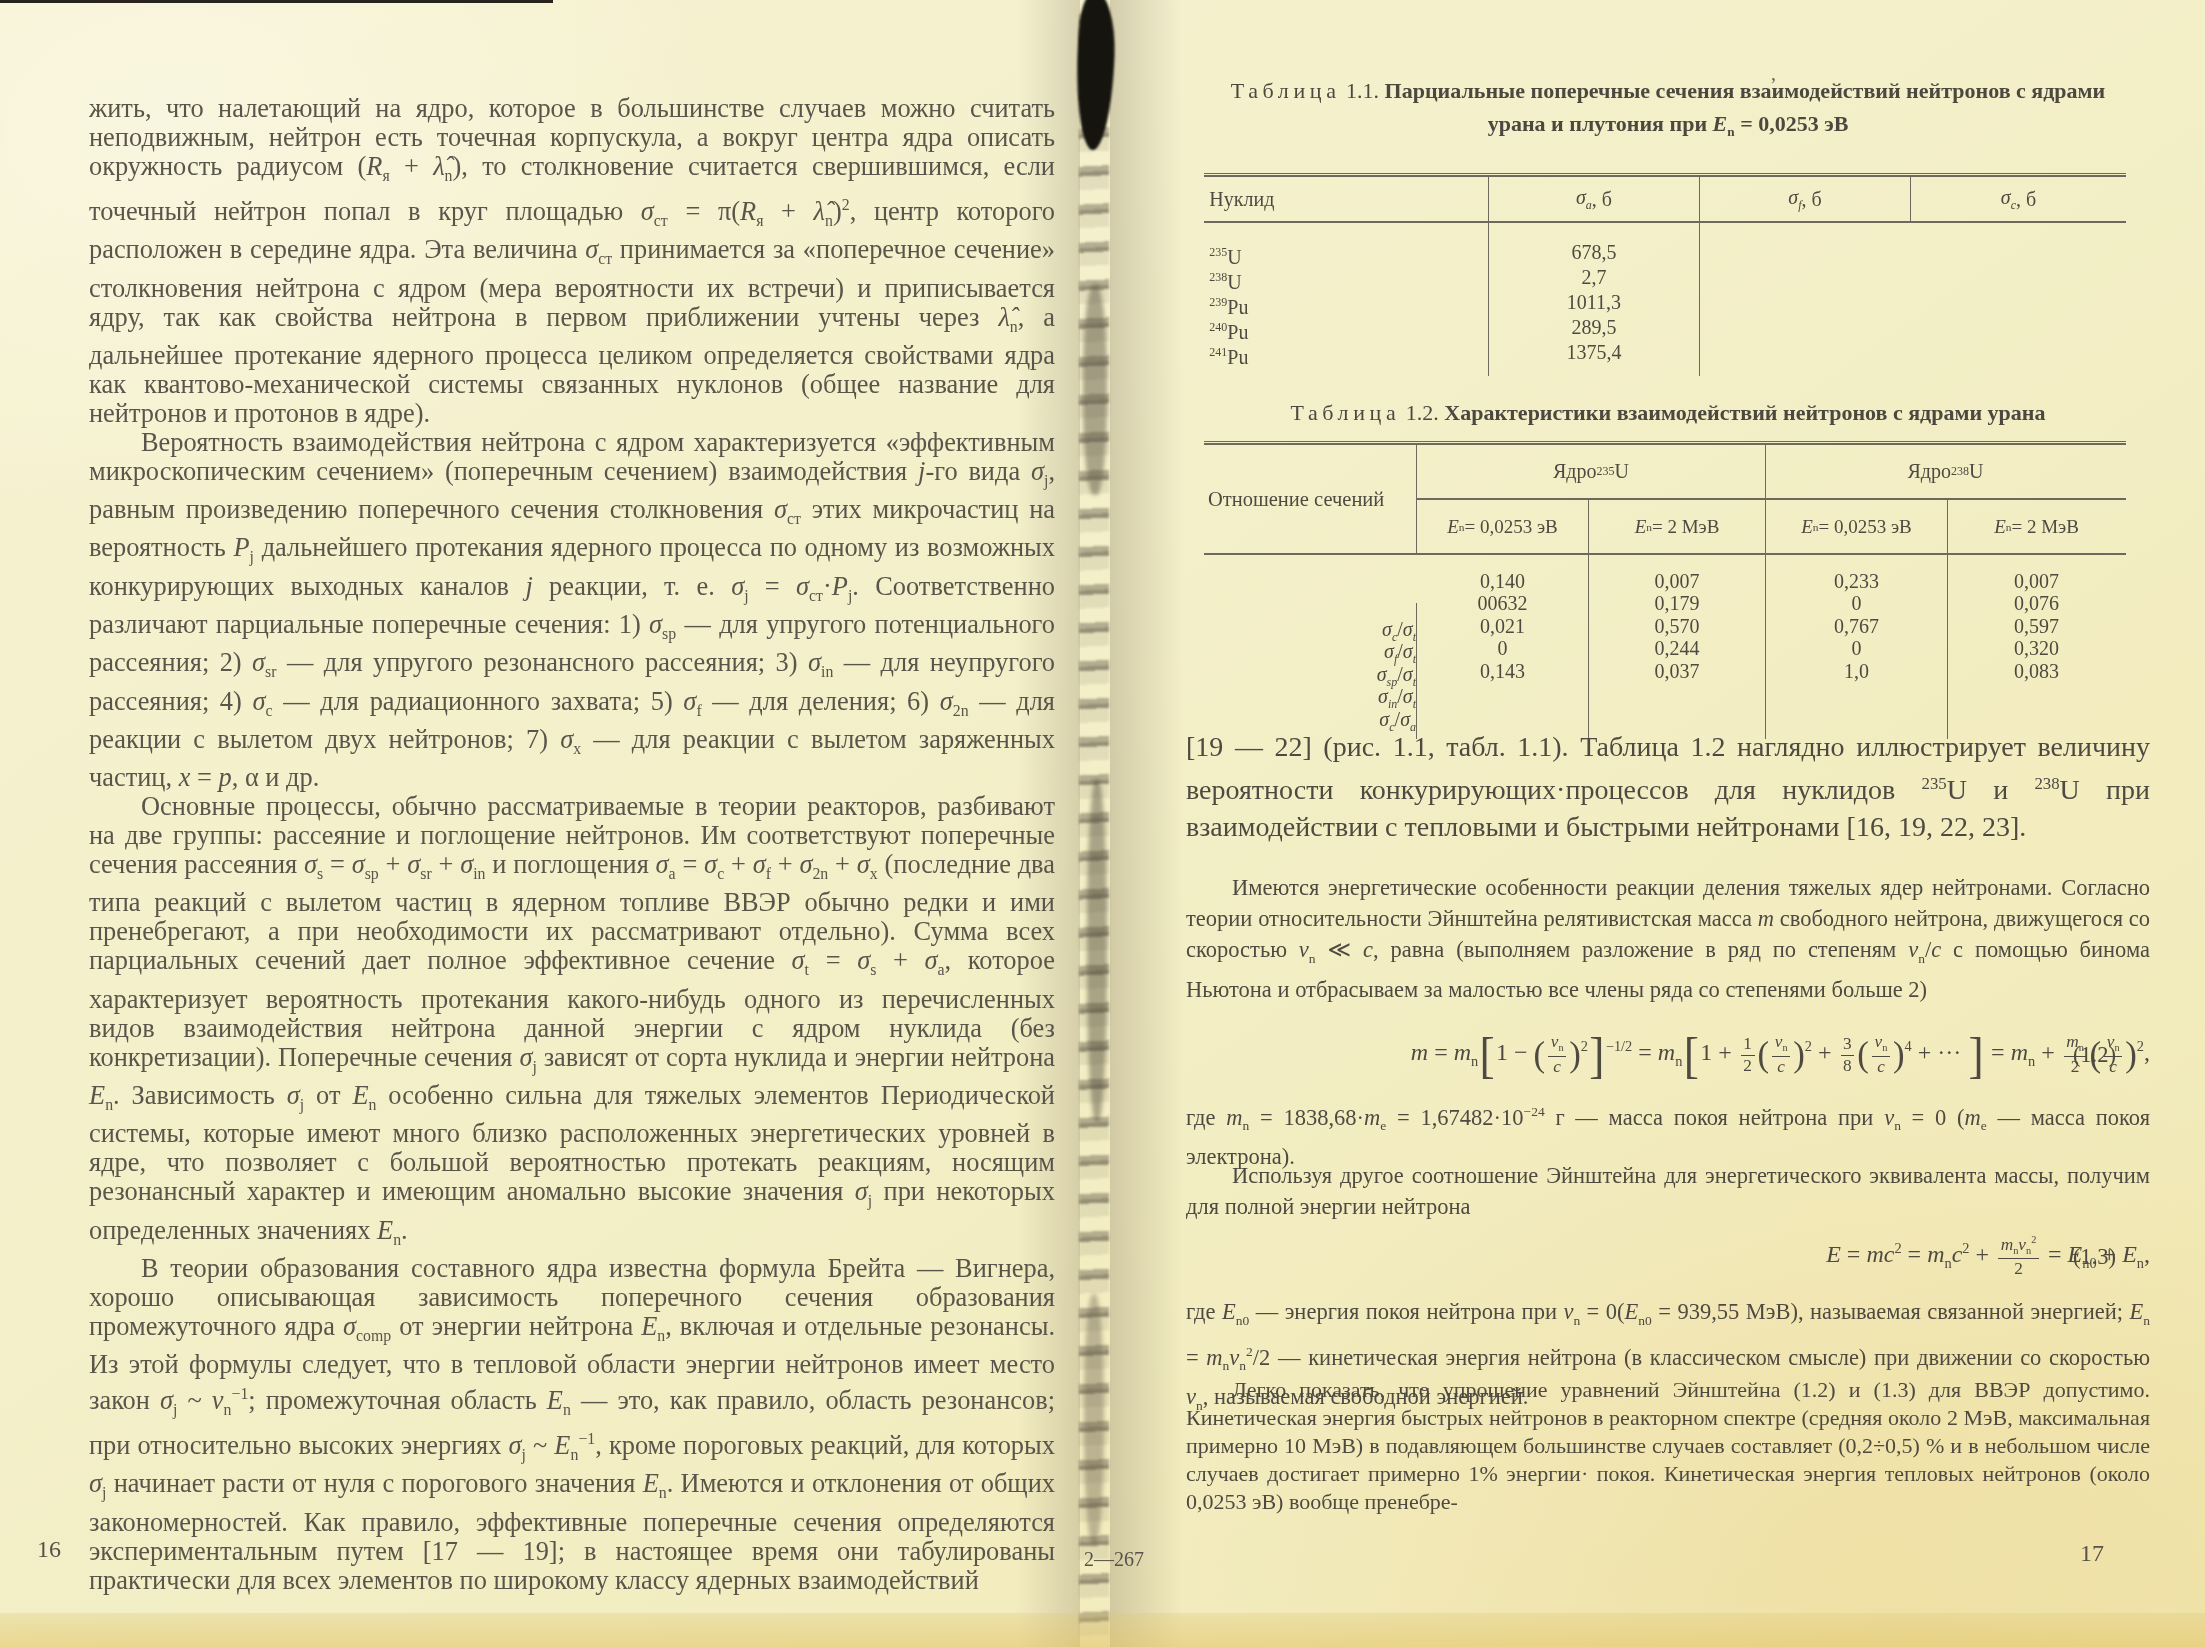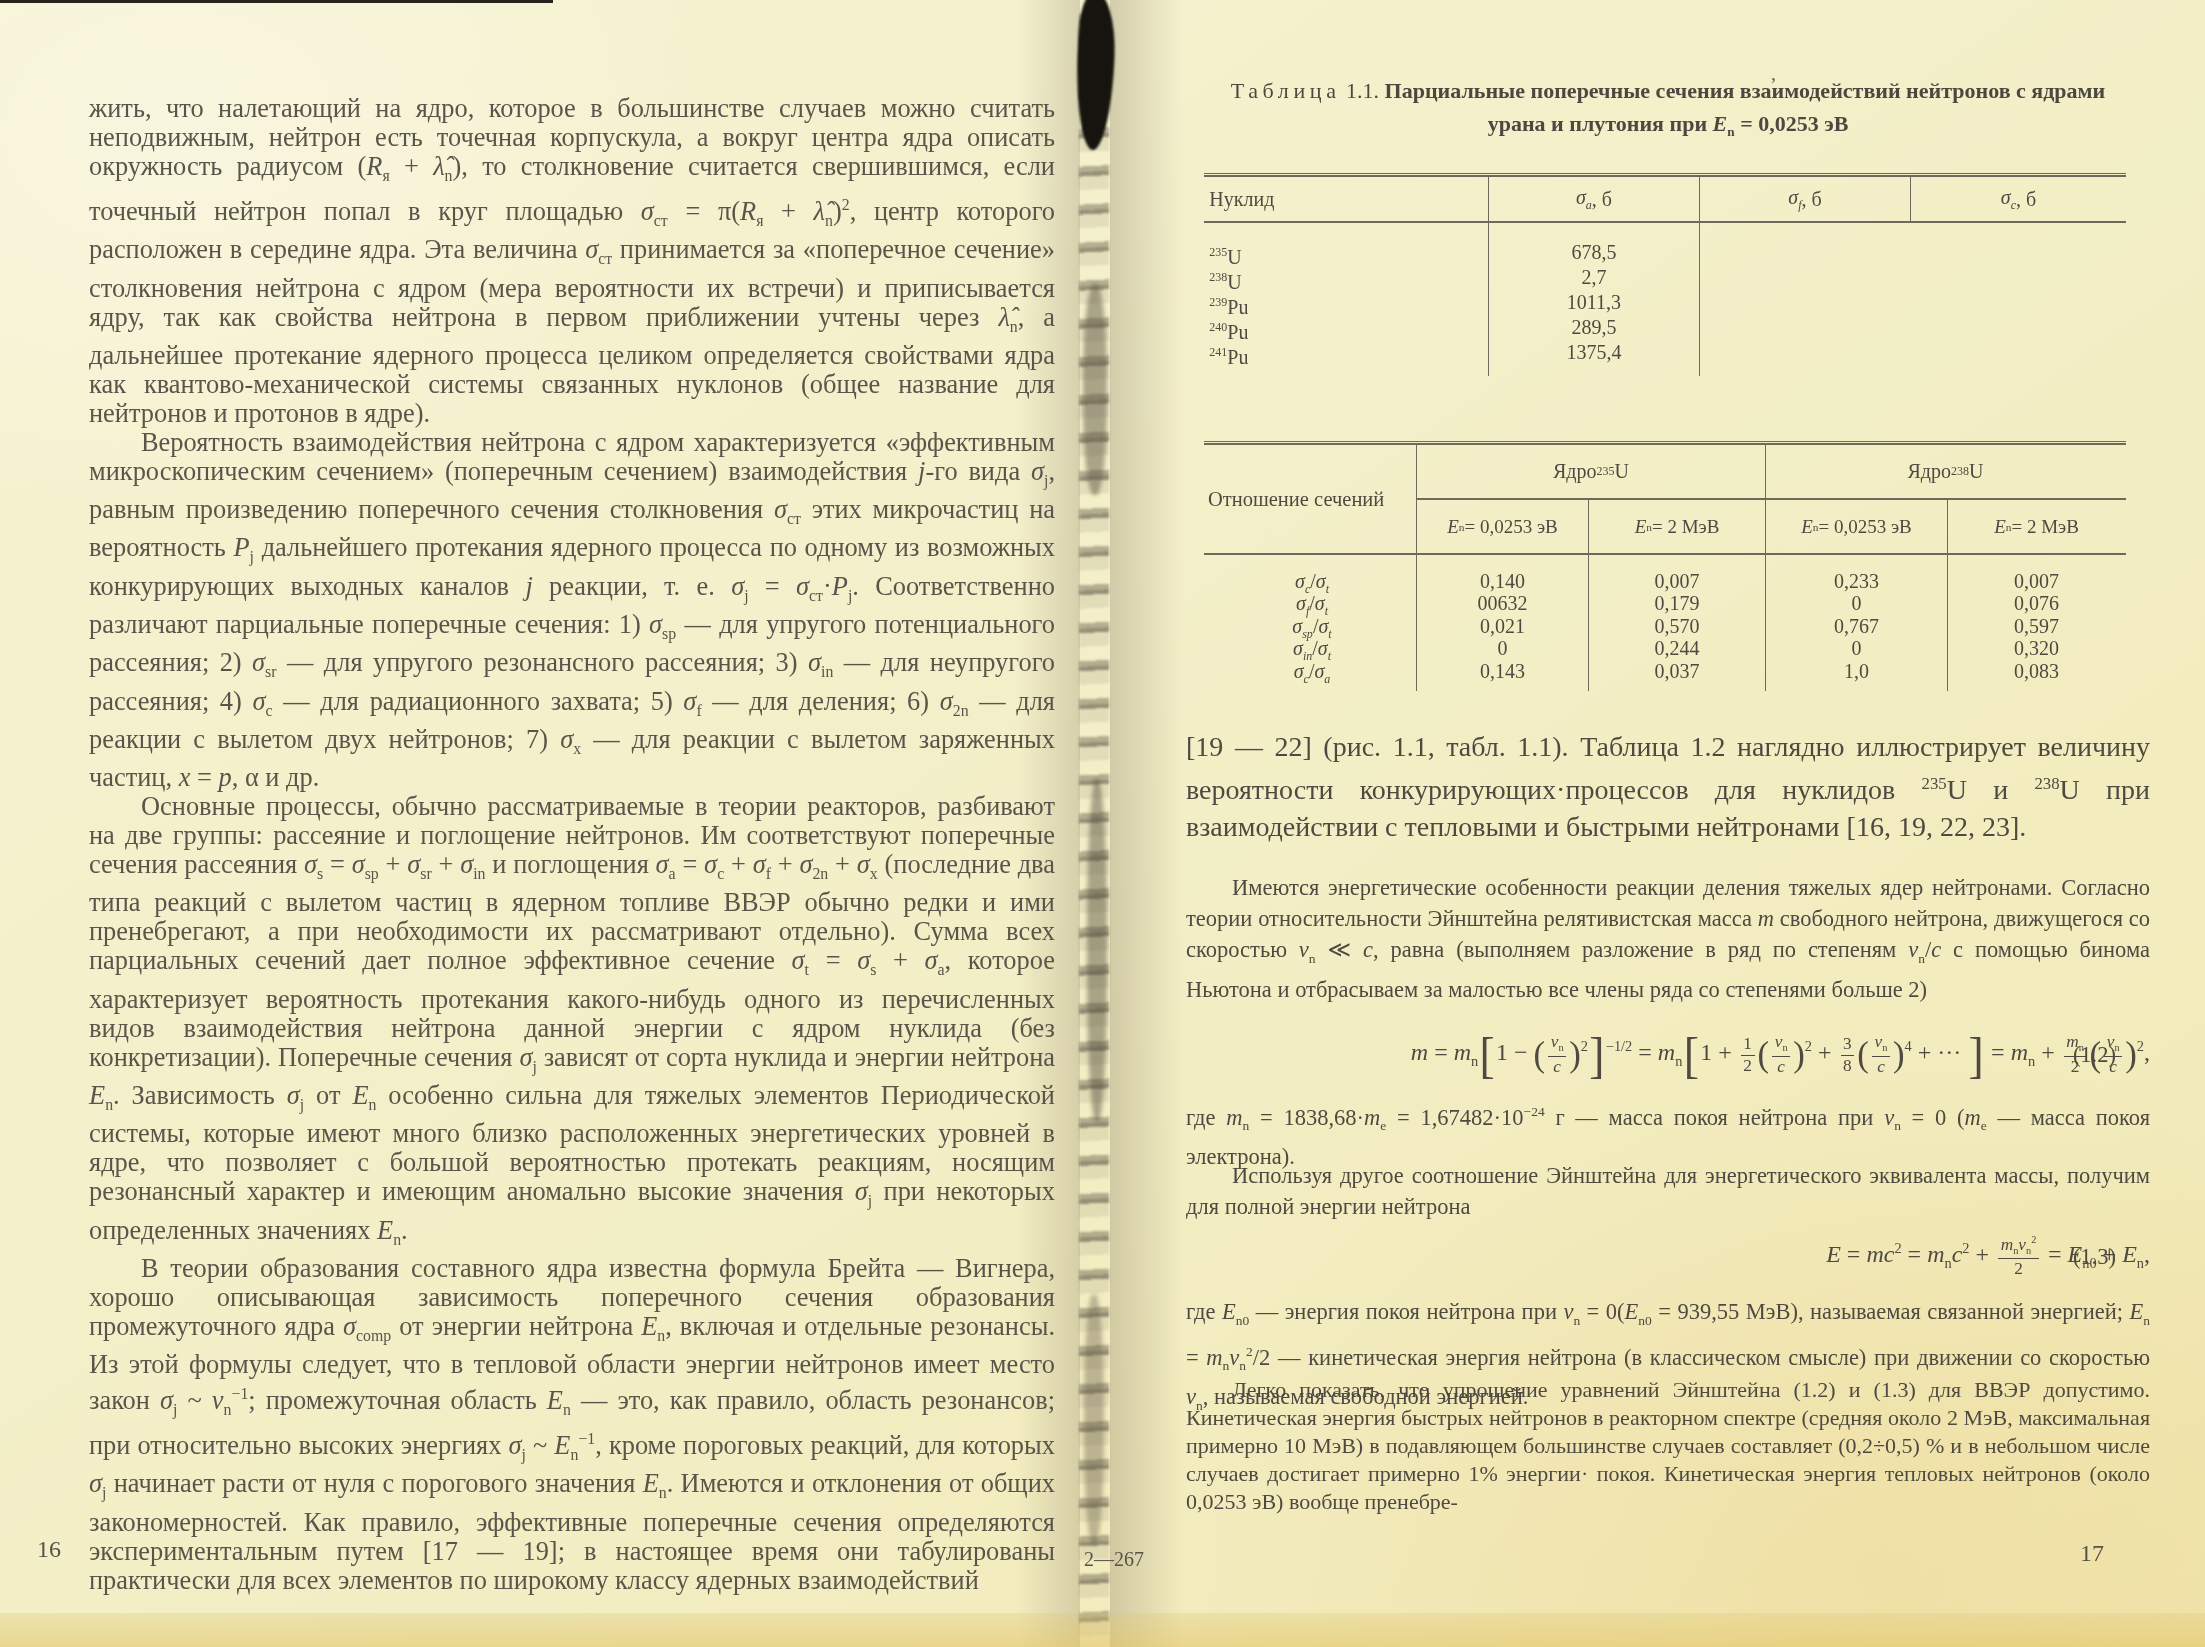--- a/index.html
+++ b/index.html
@@ -81,21 +81,21 @@
   .t2-groups { display:grid; grid-template-columns:349px 359px; height:55px; border-bottom:2px solid #6e695d; }
   .t2-group { display:flex; align-items:center; justify-content:center; }
   .t2-group.g1 { border-right:1.3px solid #6e695d; }
   .t2-subs { display:grid; grid-template-columns:172px 177px 182px 177px; height:53px; }
   .t2-sub { display:flex; align-items:center; justify-content:center; border-right:1.3px solid #6e695d; font-size:19px; }
   .t2-sub.last { border-right:none; }
   .t2-body { display:grid; grid-template-columns:213px 172px 177px 182px 177px; }
   .t2-col { padding:14.5px 0 9.2px; border-right:1.3px solid #6e695d; text-align:center; }
   .t2-col.last { border-right:none; }
   .t2-col > div { height:22.5px; line-height:22.5px; }
-  .t2-col-label { text-align:center; padding-left:4px; }
+  .t2-col-label { text-align:right; padding-left:4px;margin-top:48px; }
 
   
   .pr-large { position:absolute; left:1186px; top:728px; width:964px; margin:0;
     font-size:28px; line-height:37px; text-align:justify; hyphens:auto; color:#4e4a41; }
   .pr { position:absolute; left:1186px; width:964px; margin:0;
     font-size:22.5px; line-height:31px; text-align:justify; hyphens:auto; color:#4e4a41; }
   .indent { text-indent:46px; }
   .pr-2 { top:872px; }
   .pr-3 { top:1096px; }
   .pr-4 { top:1160px; }
@@ -169,20 +169,21 @@
         <div class="t1-col">
           <div>678,5</div>
           <div>2,7</div>
           <div>1011,3</div>
           <div>289,5</div>
           <div>1375,4</div>
         </div>
       </div>
     </div>
 
+    <div class="t-title t2-title"><span class="tl">Таблица</span> 1.2. <b>Характеристики взаимодействий нейтронов с ядрами урана</b></div>
 
     <div class="t2">
       <div class="rule-dbl"></div>
       <div class="t2-head">
         <div class="t2-label">Отношение сечений</div>
         <div class="t2-right">
           <div class="t2-groups">
             <div class="t2-group g1">Ядро <sup>235</sup>U</div>
             <div class="t2-group">Ядро <sup>238</sup>U</div>
           </div>

